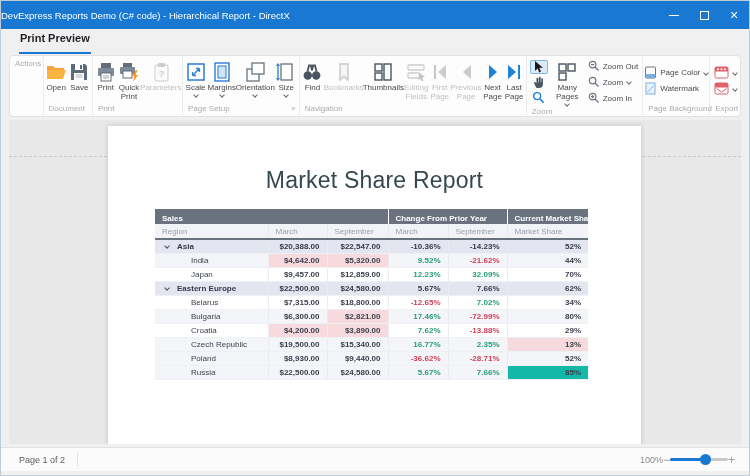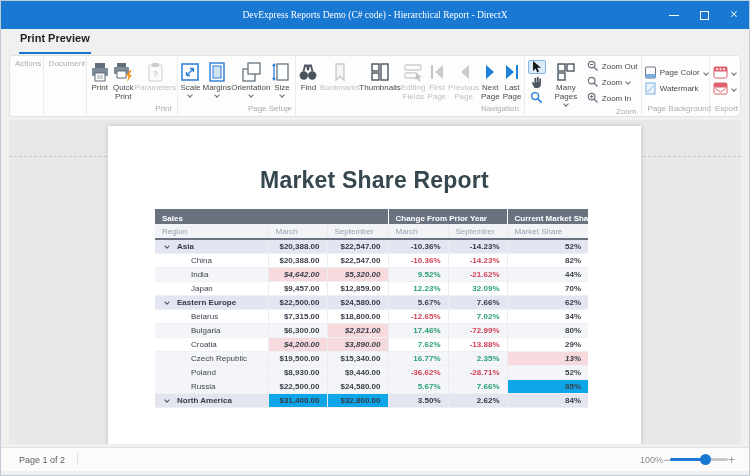--- a/index.html
+++ b/index.html
@@ -1,77 +1,77 @@
 <!DOCTYPE html>
 <html><head>
 <meta charset="utf-8">
 <style>
   * { margin:0; padding:0; box-sizing:border-box; }
   html,body { width:750px; height:476px; overflow:hidden; font-family:"Liberation Sans",sans-serif; }
   .window { width:750px; height:476px; display:flex; flex-direction:column; background:#f0f0f0; border:1px solid #bfcbd6; }
 
   
-  .titlebar { height:28px; background:#1878d2; position:relative; display:flex; align-items:center; justify-content:center; flex:0 0 auto;font-family:Liberation Serif, serif; }
+  .titlebar { height:28px; background:#1878d2; position:relative; display:flex; align-items:center; flex:0 0 auto; }
   .titlebar .wtitle { color:#fff; font-size:9.5px; }
   .wincontrols { position:absolute; right:0; top:0; height:28px; display:flex; }
   .winbtn { width:30px; height:28px; display:flex; align-items:center; justify-content:center; color:#fff; }
   .glyph-min { width:10px; border-bottom:1px solid #fff; height:1px; }
   .glyph-max { width:9px; height:9px; border:1px solid #fff; }
   .glyph-close { font-size:14px; line-height:1; color:#fff; }
 
   
   .tabstrip { height:25px; display:flex; align-items:flex-end; padding-left:18px; background:#f0f0f0; flex:0 0 auto; }
   .tab { font-size:11px; font-weight:bold; color:#1d2025; padding:4px 1px 8px; border-bottom:2px solid #1878d2; }
 
   
   .ribbon { margin:1px 8px 0; background:#fdfdfd; border:1px solid #e2e2e2; border-radius:4px; height:62px; display:flex; align-items:stretch; overflow:hidden; flex:0 0 auto; }
   .rgroup { display:flex; flex-direction:column; border-right:1px solid #ececec; padding:2px 1px 0; position:relative; flex:0 1 auto; min-width:0; }
   .rgroup:last-child { border-right:none; }
   .rbuttons { flex:1; display:flex; align-items:stretch; justify-content:center; }
-  .rcaption { height:13px; line-height:12px; font-size:8px; color:#acacac; text-align:right; white-space:nowrap; padding:0 4px; position:relative; }
+  .rcaption { height:13px; line-height:12px; font-size:8px; color:#acacac; text-align:left; white-space:nowrap; padding:0 4px; position:relative; }
   .rcaption .collapse { position:absolute; right:2px; top:0; color:#acacac; }
   .bigbtn { display:flex; flex-direction:column; align-items:center; justify-content:flex-start; padding:2px 2px 0; border-radius:3px; min-width:0; }
   .bigbtn .icon { height:23px; display:flex; align-items:center; justify-content:center; }
   .bigbtn .lbl { font-size:8px; color:#4a4a4a; text-align:center; line-height:1.15; white-space:pre-line; }
   .bigbtn.disabled .lbl { color:#c0c0c0; }
   .chev { width:4px; height:4px; border-right:1px solid #6b6b6b; border-bottom:1px solid #6b6b6b; transform:rotate(45deg); display:inline-block; flex:0 0 auto; }
   .bigbtn .chev.down { margin-top:1px; }
   .minicol { display:flex; flex-direction:column; justify-content:space-between; padding:2px 2px; }
   .minibtn { width:18px; height:14px; display:flex; align-items:center; justify-content:center; border-radius:2px; }
   .minibtn.selected { background:#dcebf9; border:1px solid #84b4e4; }
   .smallcol { display:flex; flex-direction:column; justify-content:center; gap:2px; padding:0 3px; }
   .smallbtn { display:flex; align-items:center; gap:3px; height:14px; font-size:8px; color:#4a4a4a; white-space:nowrap; }
   .smallbtn .chev { margin-left:1px; }
 
   
   .workspace { flex:1 1 auto; position:relative; background:#e8e8e8; margin:3px 8px 0; overflow:hidden; }
   .marginline { position:absolute; left:0; right:0; top:36px; border-top:1px dashed #c9c9c9; }
   .page { position:absolute; left:99px; top:6px; width:533px; height:600px; background:#fff; box-shadow:0 0 5px rgba(0,0,0,.18); }
-  .rtitle { margin-top:41px; text-align:center; font-size:23px; font-weight:bold; color:#36474f; letter-spacing:.2px; }
+  .rtitle { margin-top:41px; text-align:center; font-size:23px; font-weight:normal; color:#36474f; letter-spacing:.2px; }
 
   
   table.rpt { border-collapse:collapse; margin:15px 0 0 47px; width:433px; table-layout:fixed; font-size:8px; }
   .rpt th, .rpt td { overflow:hidden; white-space:nowrap; }
   .rpt thead .h1 th { background:#6a7280; color:#fff; font-weight:bold; text-align:left; height:15px; padding:4px 0 0 7px; border-right:1px solid rgba(255,255,255,.45); }
   .rpt thead .h1 th:last-child { border-right:none; }
   .rpt thead .h2 th { background:#f2f3f6; color:#99a1ad; font-weight:normal; text-align:left; height:15px; padding:0 0 0 7px; border-bottom:2px solid #6a7280; border-right:1px solid #e7e9ed; }
   .rpt thead .h2 th:last-child { border-right:none; }
   .rpt td { height:14px; border-bottom:1px solid #eef0f3; border-right:1px solid #eaecef; padding:0 7px; color:#3a3f4b; }
   .rpt td:last-child { border-right:none; }
   .rpt tr.alt { background:#f4f5f8; }
   .rpt tr.group { background:#e3e6f1; }
   .rpt tr.group td { font-weight:bold; color:#353a46;margin-top:35px; }
   .rpt td.region { text-align:left; }
   .rpt td.child { padding-left:36px; }
   .rpt td.grp { padding-left:10px; }
   .rpt td.num { text-align:right; font-weight:600; }
   .rpt td.neg { color:#cf4157; }
   .rpt td.pos { color:#279e74; }
-  .rpt td.pink { background:#f6dade;font-style:italic; }
-  .rpt td.green { background:#0ea5e9; }
+  .rpt td.pink { background:#f6dade; }
+  .rpt td.green { background:#14b8a6; }
   .gchev { width:4px; height:4px; border-right:1.3px solid #4a505c; border-bottom:1.3px solid #4a505c; transform:rotate(45deg); display:inline-block; margin:0 8px 1px 0; }
 
   
   .statusbar { flex:0 0 auto; height:24px; margin-top:3px; background:#fbfbfb; border-top:1px solid #e2e2e2; display:flex; align-items:center; font-size:9px; color:#5c5c5c; padding:0 14px 0 18px; }
   .statusbar .sep { width:1px; height:13px; background:#e2e2e2; margin:0 12px; }
   .statusbar .spacer { flex:1; }
   .zoomctrl { display:flex; align-items:center; color:#8a8a8a; }
   .zoomctrl .pm { font-size:12px; color:#9a9a9a; line-height:1; }
   .ztrack { position:relative; width:58px; height:3px; background:#c9c9c9; border-radius:2px; }
   .zfill { position:absolute; left:0; top:0; height:3px; width:60%; background:#1878d2; border-radius:2px; }
@@ -102,20 +102,44 @@
     <div class="tab">Print Preview</div>
   </div>
 
   <div class="ribbon">
 
     <div class="rgroup">
       <div class="rcaption">Actions</div>
     </div>
 
     <div class="rgroup">
+      <div class="rbuttons">
+        <div class="bigbtn">
+          <span class="icon">
+            <svg width="22" height="22" viewBox="0 0 22 22">
+                <path d="M2 5h6l2 2h9v2H2z" fill="#f9a13b"></path>
+                <path d="M2 9h19l-3 9H2z" fill="#fbb440"></path>
+              </svg>
+          </span>
+          <span class="lbl">Open</span>
+        </div>
+        <div class="bigbtn">
+          <span class="icon">
+            <svg width="22" height="22" viewBox="0 0 22 22">
+                <path d="M3 3h14l2 2v14H3z" fill="#5c6b7a"></path>
+                <rect x="7" y="3" width="8" height="6" fill="#fff"></rect>
+                <rect x="12" y="4" width="2" height="4" fill="#5c6b7a"></rect>
+                <rect x="6" y="12" width="10" height="7" fill="#fff"></rect>
+                <line x1="7.5" y1="14" x2="14.5" y2="14" stroke="#aab4bd"></line>
+                <line x1="7.5" y1="16" x2="14.5" y2="16" stroke="#aab4bd"></line>
+              </svg>
+          </span>
+          <span class="lbl">Save</span>
+        </div>
+      </div>
       <div class="rcaption">Document</div>
     </div>
 
     <div class="rgroup">
       <div class="rbuttons">
         <div class="bigbtn">
           <span class="icon">
             <svg width="22" height="22" viewBox="0 0 22 22">
                 <rect x="6" y="2" width="10" height="5" fill="#626e7a"></rect>
                 <rect x="3" y="7" width="16" height="8" rx="1" fill="#7d8a97"></rect>
@@ -424,28 +448,20 @@
         </thead>
         <tbody>
             <tr class="group">
               <td class="region grp"><span class="gchev"></span><span>Asia</span></td>
               <td class="num">$20,388.00</td>
               <td class="num">$22,547.00</td>
               <td class="num neg">-10.36%</td>
               <td class="num neg">-14.23%</td>
               <td class="num">52%</td>
             </tr>
-            <tr class="">
-              <td class="region child"><span>China</span></td>
-              <td class="num">$20,388.00</td>
-              <td class="num">$22,547.00</td>
-              <td class="num neg">-10.36%</td>
-              <td class="num neg">-14.23%</td>
-              <td class="num">82%</td>
-            </tr>
             <tr class="alt">
               <td class="region child"><span>India</span></td>
               <td class="num pink">$4,642.00</td>
               <td class="num pink">$5,320.00</td>
               <td class="num pos">9.52%</td>
               <td class="num neg">-21.62%</td>
               <td class="num">44%</td>
             </tr>
             <tr class="">
               <td class="region child"><span>Japan</span></td>
@@ -503,28 +519,20 @@
               <td class="num neg">-28.71%</td>
               <td class="num">52%</td>
             </tr>
             <tr class="alt">
               <td class="region child"><span>Russia</span></td>
               <td class="num">$22,500.00</td>
               <td class="num">$24,580.00</td>
               <td class="num pos">5.67%</td>
               <td class="num pos">7.66%</td>
               <td class="num green">85%</td>
-            </tr>
-            <tr class="group">
-              <td class="region grp"><span class="gchev"></span><span>North America</span></td>
-              <td class="num green">$31,400.00</td>
-              <td class="num green">$32,800.00</td>
-              <td class="num pos">3.50%</td>
-              <td class="num pos">2.62%</td>
-              <td class="num">84%</td>
             </tr>
           </tbody>
       </table>
     </div>
   </div>
 
   <div class="statusbar">
     <span>Page 1 of 2</span>
     <span class="sep"></span>
     <span class="spacer"></span>

